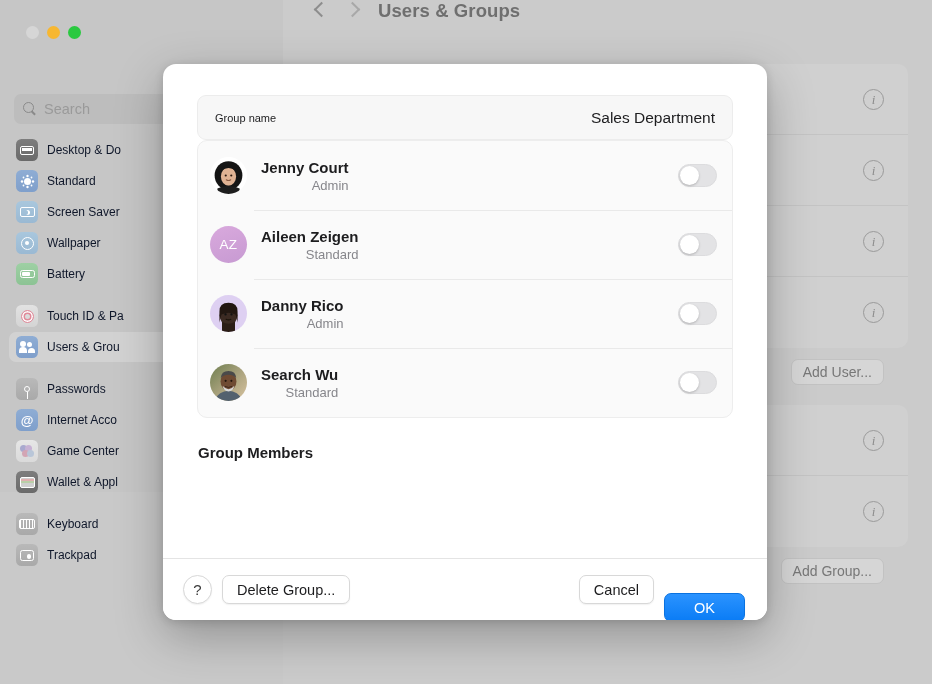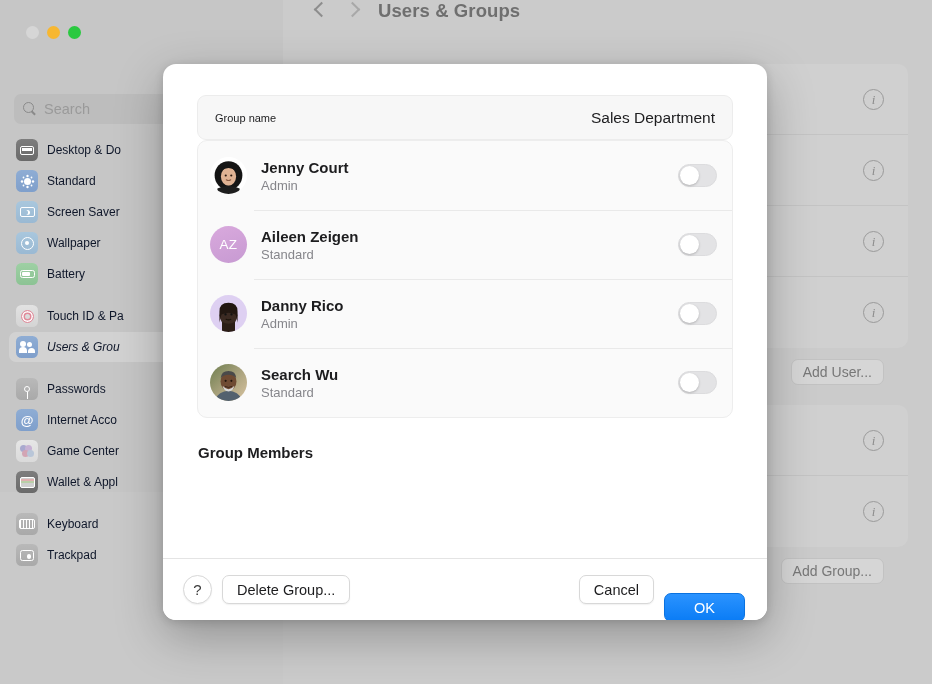--- a/index.html
+++ b/index.html
@@ -85,21 +85,20 @@
     gap: 9px;
     height: 30px;
     margin: 1px 9px;
     padding: 0 7px;
     border-radius: 7px;
     white-space: nowrap;
     overflow: hidden;
   }
   .sidebar-item.selected {
     background: rgba(255,255,255,0.22);
-    font-style: italic;
   }
   .sidebar-item-label {
     font-size: 12px;
     color: #0f172a;
     overflow: hidden;
     text-overflow: clip;
   }
 
   .tile {
     width: 22px; height: 22px;
@@ -385,21 +384,21 @@
   .avatar.initials {
     background: linear-gradient(160deg,#d9a9dd,#c79ad2);
     color: #fff;
     font-size: 13.5px;
     font-weight: 500;
     letter-spacing: 0.3px;
   }
 
   .member-text { margin-left: 14px; display: flex; flex-direction: column; gap: 2px; }
   .member-name { font-size: 15px; font-weight: 600; color: #1d1d1f; }
-  .member-role { font-size: 13px; color: #86868b; }
+  .member-role { font-size: 13px; color: #86868b; text-align: right; }
 
   .toggle {
     margin-left: auto;
     width: 39px; height: 23px;
     border-radius: 12px;
     background: #e3e3e5;
     border: 1px solid #dcdcde;
     position: relative;
     flex: 0 0 39px;
   }

